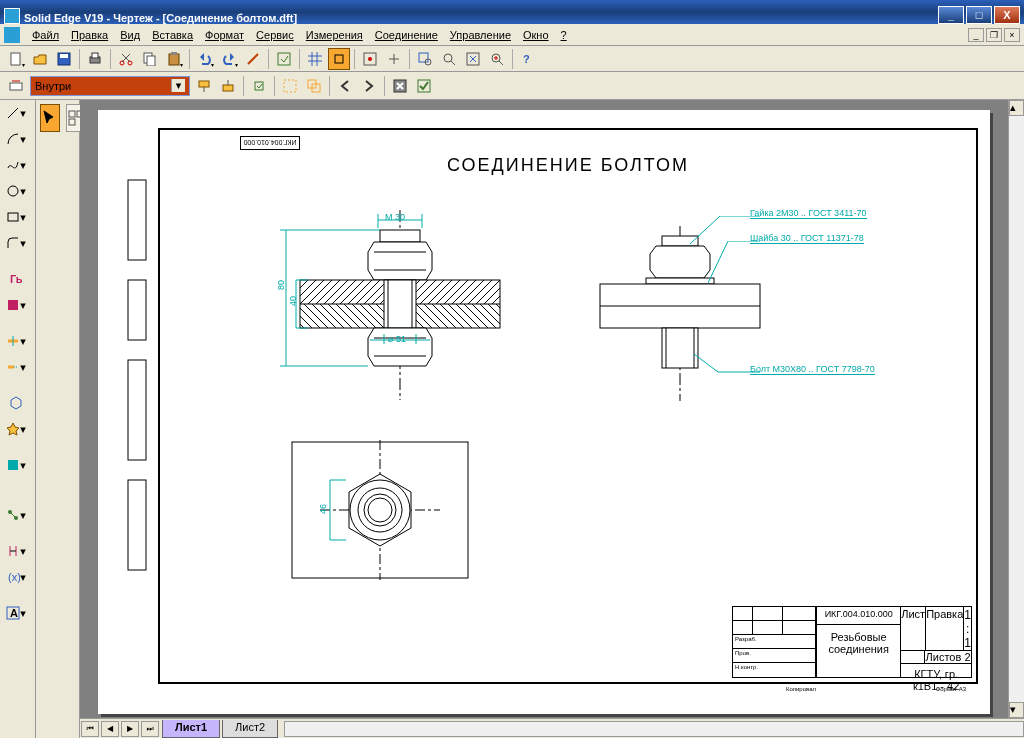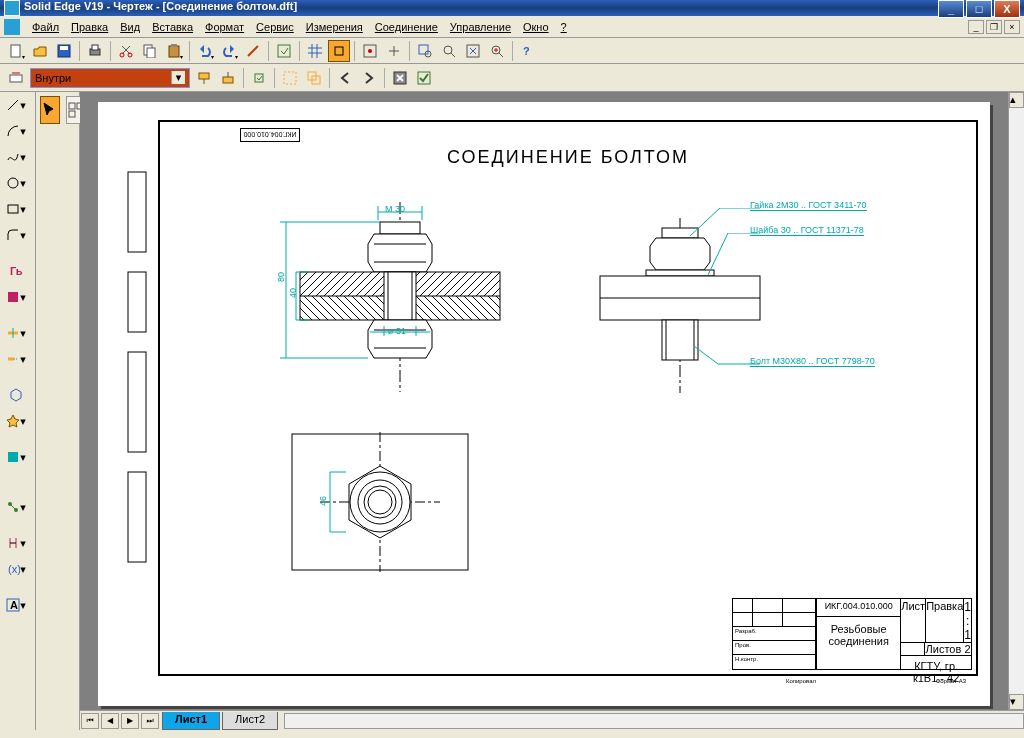--- a/index.html
+++ b/index.html
@@ -1,19 +1,19 @@
 <!DOCTYPE html>
 <html><head>
 <meta charset="utf-8">
 <style>
 * { margin: 0; padding: 0; box-sizing: border-box; font-family: Tahoma, sans-serif; font-size: 11px; }
 html, body { width: 1024px; height: 738px; overflow: hidden; background: #ece9d8; }
 
 
-.titlebar { height: 16px; background: linear-gradient(#2a5fba,#1a3f7a 50%,#2a5fba); display: flex; align-items: flex-start; padding: 0 4px; color: #fff; }
+.titlebar { height: 24px; background: linear-gradient(#2a5fba,#1a3f7a 50%,#2a5fba); display: flex; align-items: flex-end; padding: 0 4px; color: #fff; }
 .titlebar .ticon { width: 16px; height: 16px; background: #2a9fd6; margin-right: 4px; border: 1px solid #fff; }
 .titlebar .title { flex: 1; font-weight: bold; }
 .titlebar .btn { width: 26px; height: 18px; margin-left: 2px; border: 1px solid #fff; display: flex; align-items: center; justify-content: center; font-weight: bold; color: #fff; cursor: pointer; }
 .titlebar .btn.min, .titlebar .btn.max { background: linear-gradient(#5a8ad6,#1a3f7a); }
 .titlebar .btn.close { background: linear-gradient(#e07a5a,#a03010); }
 
 
 .menubar { height: 22px; background: #ece9d8; display: flex; align-items: center; padding: 0 4px; border-bottom: 1px solid #999; }
 .menubar .micon { width: 16px; height: 16px; background: #2a9fd6; margin-right: 6px; }
 .menubar .mitem { padding: 2px 6px; text-decoration: underline; cursor: pointer; }
@@ -44,21 +44,21 @@
 .canvas { flex: 1; position: relative; overflow: hidden; background: #808080; }
 .sheet { position: absolute; left: 18px; top: 10px; right: 18px; bottom: 4px; background: #fff; box-shadow: 3px 3px 0 #444; }
 .sheet-border { position: absolute; left: 60px; top: 18px; right: 12px; bottom: 30px; border: 2px solid #000; }
 
 .scrollbar-v { width: 16px; background: #ece9d8; border-left: 1px solid #999; display: flex; flex-direction: column; }
 .scrollbar-v .sbtn { height: 16px; border: 1px solid #999; background: #ece9d8; cursor: pointer; }
 .scrollbar-v .strack { flex: 1; background: #f0f0f0; }
 .sheet-tabs { height: 20px; background: #ece9d8; display: flex; align-items: center; border-top: 1px solid #999; }
 .sheet-tabs .navbtn { width: 18px; height: 16px; border: 1px solid #999; margin: 0 1px; cursor: pointer; display: flex; align-items: center; justify-content: center; font-size: 8px; }
 .sheet-tabs .tab { height: 18px; padding: 1px 12px; border: 1px solid #666; border-top: none; margin-left: 2px; cursor: pointer; background: #ddd; }
-.sheet-tabs .tab.active { background: #0ea5e9; font-weight: bold; }
+.sheet-tabs .tab.active { background: #c4b5fd; font-weight: bold; }
 .sheet-tabs .hscroll { flex: 1; margin-left: 6px; background: #f0f0f0; border: 1px solid #999; height: 16px; }
 
 
 .dtitle { position: absolute; left: 0; right: 0; top: 26px; text-align: center; font: 18px/1 Arial; letter-spacing: 2px; color: #000; }
 .dcode { position: absolute; left: 80px; top: 6px; width: 60px; height: 14px; border: 1px solid #000; font-size: 7px; display: flex; align-items: center; justify-content: center; transform: rotate(180deg); }
 .annot { position: absolute; font: 9px Arial; color: #00aaaa; border-bottom: 1px solid #00aaaa; }
 .titleblock { position: absolute; right: 4px; bottom: 4px; width: 240px; height: 72px; border: 1px solid #000; font-size: 7px; }
 .titleblock .tbrow { display: flex; border-bottom: 1px solid #000; height: 14px; }
 .titleblock .tbcell { border-right: 1px solid #000; padding: 1px 2px; }
 

